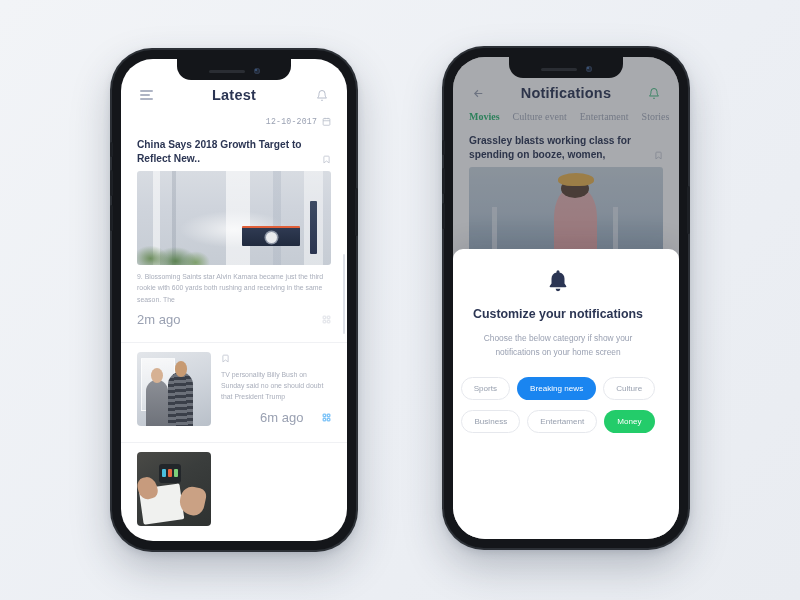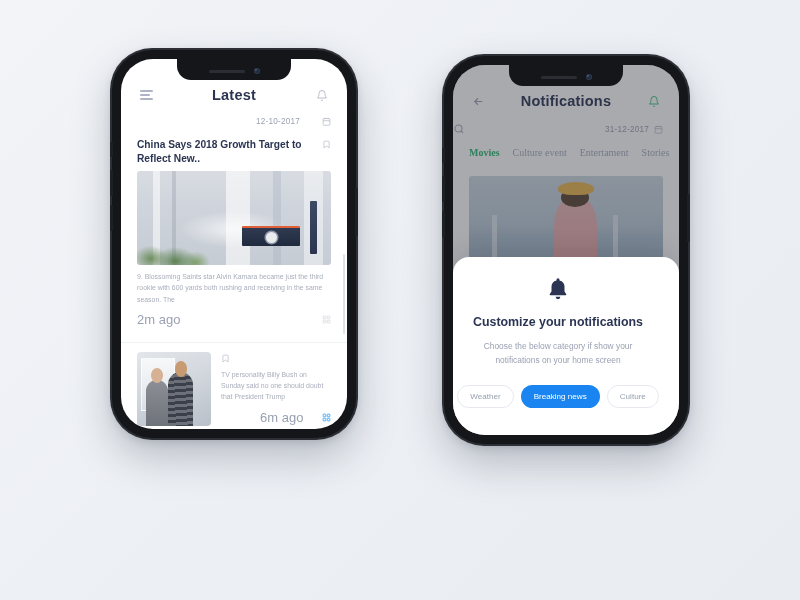--- a/index.html
+++ b/index.html
@@ -10,21 +10,21 @@
     overflow: hidden;
     position: relative;
   }
 
   .stage { position: absolute; inset: 0; }
 
   
   .phone {
     position: absolute;
     width: 244px;
-    height: 388px;
+    height: 500px;
     border-radius: 40px;
     background: #14161a;
     box-shadow:
       0 0 0 2px #2c3036,
       0 18px 40px rgba(40,50,70,.28),
       0 3px 10px rgba(40,50,70,.18);
     padding: 9px;
   }
   .phone::before, .phone::after {
     content: "";
@@ -64,21 +64,21 @@
     gap: 9px;
     padding-top: 3px;
   }
   .speaker { width: 36px; height: 3px; border-radius: 2px; background: #2a2d33; }
   .cam { width: 6px; height: 6px; border-radius: 50%; background: #222a38;
          box-shadow: inset 0 0 0 1px #2f3a4d; position: relative; }
   .cam::after { content:""; position:absolute; top:1px; left:1px; width:2px; height:2px;
                 border-radius:50%; background:#3f5d86; }
 
   .phone-left { left: 112px; top: 50px; }
-  .phone-right { left: 444px; top: 56px; }
+  .phone-right { left: 444px; top: 48px; }
 
   
   .app { position: absolute; inset: 0; display: flex; flex-direction: column; }
 
   .navbar {
     height: 50px;
     padding: 22px 16px 0 16px;
     display: flex; align-items: center;
     flex: 0 0 auto;
   }
@@ -88,37 +88,38 @@
     color: #2b3553; letter-spacing: .2px;
   }
   .icon-btn { width: 18px; height: 18px; display: flex; align-items: center; justify-content: center; }
 
   .hamburger { display: flex; flex-direction: column; gap: 2.5px; width: 13px; }
   .hamburger i { display: block; height: 1.4px; background: #aeb4c4; border-radius: 1px; }
   .hamburger i:nth-child(2) { width: 84%; }
 
   .datebar {
     display: flex; align-items: center; justify-content: flex-end;
-    gap: 22px; padding: 8px 16px 8px 0;
+    gap: 5px; padding: 8px 16px 8px 0;
     flex: 0 0 auto;
+    font-family: Liberation Mono, monospace;
   }
   .datebar.with-search { justify-content: space-between; }
   .date-text { font-size: 8.2px; color: #9aa1b2; letter-spacing: .2px; }
 
   .tabs { display: flex; gap: 13px; padding: 4px 16px 8px 16px; flex: 0 0 auto; }
   .tab { font-size: 10px; color: #a6acbb; white-space: nowrap; font-family: Liberation Serif, serif; }
   .tab.active { color: #2eb872; font-weight: bold; }
 
   .feed { flex: 1 1 auto; overflow: hidden; position: relative; }
 
   
   .article { padding: 4px 16px 0 16px; }
   .article + .article { border-top: 1px solid #f0f1f4; margin-top: 7px; padding-top: 9px; }
 
-  .a-head { display: flex; align-items: flex-start; gap: 8px; }
+  .a-head { display: flex; align-items: flex-end; gap: 8px; }
   .a-title {
     font-size: 10.2px; font-weight: bold; color: #2b3553;
     line-height: 1.33; flex: 1;
   }
   .bookmark { flex: 0 0 auto; margin-top: 1px; }
 
   .hero {
     margin-top: 6px; width: 100%; height: 94px;
     border-radius: 3px; overflow: hidden; position: relative;
     background: #c9ccd2;
@@ -249,20 +250,21 @@
     position: absolute; inset: 0; background: rgba(48,52,62,.42); z-index: 20;
   }
   .sheet {
     position: absolute; left: 0; right: 0; bottom: 0; top: 192px;
     background: #ffffff;
     border-top-left-radius: 16px; border-top-right-radius: 16px;
     z-index: 30;
     padding: 18px 30px 0 14px;
     display: flex; flex-direction: column; align-items: center;
     box-shadow: 0 -6px 24px rgba(30,36,48,.12);
+    border-radius: 10px;
   }
   .sheet-bell { margin-bottom: 12px; }
   .sheet-title {
     font-size: 12.4px; font-weight: bold; color: #2b3553; text-align: center;
     margin-bottom: 11px;
   }
   .sheet-sub {
     font-size: 8.4px; color: #9aa1b2; text-align: center; line-height: 1.62;
     max-width: 180px; margin-bottom: 18px;
   }
@@ -408,43 +410,36 @@
           </div>
           <div class="nav-title">Notifications</div>
           <div class="icon-btn">
             <svg width="12" height="13" viewBox="0 0 24 24" fill="none" stroke="#2eb872" stroke-width="1.8">
               <path d="M18 8a6 6 0 10-12 0c0 7-3 9-3 9h18s-3-2-3-9"></path>
               <path d="M13.7 21a2 2 0 01-3.4 0"></path>
             </svg>
           </div>
         </div>
 
-        <div class="datebar with-search">
-          <svg class="search-ico" viewBox="0 0 24 24" fill="none" stroke="#a6acbb" stroke-width="2.2">
-            <circle cx="11" cy="11" r="7"></circle>
-              <path d="M20 20l-3.6-3.6"></path>
-          </svg>
-          <span style="display:flex;align-items:center;gap:5px">
-            <span class="date-text">31-12-2017</span>
-            <svg width="9" height="9" viewBox="0 0 24 24" fill="none" stroke="#b3b9c6" stroke-width="2">
-              <rect x="3" y="4" width="18" height="18" rx="2"></rect>
-              <path d="M16 2v4M8 2v4M3 10h18"></path>
-            </svg>
-          </span>
-        </div>
 
         <div class="tabs">
           <div class="tab active">Movies</div>
           <div class="tab">Culture event</div>
           <div class="tab">Entertament</div>
           <div class="tab">Stories</div>
         </div>
 
         <div class="feed">
           <div class="article">
+            <div class="a-head">
+              <div class="a-title">Grassley blasts working class for spending on booze, women,</div>
+              <svg class="bookmark" width="9" height="11" viewBox="0 0 24 24" fill="none" stroke="#b9bfcb" stroke-width="2">
+                <path d="M19 21l-7-5-7 5V5a2 2 0 012-2h10a2 2 0 012 2z"></path>
+              </svg>
+            </div>
             <div class="hero img-beach">
               <div class="beach-post" style="left:12%"></div>
               <div class="beach-post" style="left:74%"></div>
               <div class="beach-woman"></div>
             </div>
           </div>
         </div>
       </div>
 
       <div class="dim-overlay"></div>
@@ -452,23 +447,28 @@
       <div class="sheet">
         <svg class="sheet-bell" width="26" height="28" viewBox="0 0 24 24" fill="#2b3553">
           <path d="M12 2a1.4 1.4 0 011.4 1.4v.8A6 6 0 0118 10v4.2l1.6 2.3a.8.8 0 01-.65 1.25H5.05A.8.8 0 014.4 16.5L6 14.2V10a6 6 0 014.6-5.8v-.8A1.4 1.4 0 0112 2z"></path>
           <path d="M9.8 19.2h4.4a2.2 2.2 0 01-4.4 0z"></path>
         </svg>
         <div class="sheet-title">Customize your notifications</div>
         <div class="sheet-sub">Choose the below category if show your notifications on your home screen</div>
 
         <div class="chip-rows">
           <div class="chip-row">
-            <div class="chip">Weather</div>
+            <div class="chip">Sports</div>
             <div class="chip filled" style="background:#1a85f0">Breaking news</div>
             <div class="chip">Culture</div>
           </div>
+          <div class="chip-row">
+            <div class="chip">Business</div>
+            <div class="chip">Entertament</div>
+            <div class="chip filled" style="background:#23cc6a">Money</div>
+          </div>
         </div>
       </div>
 
     </div>
   </div>
 
 </div>
 
 </body></html>

